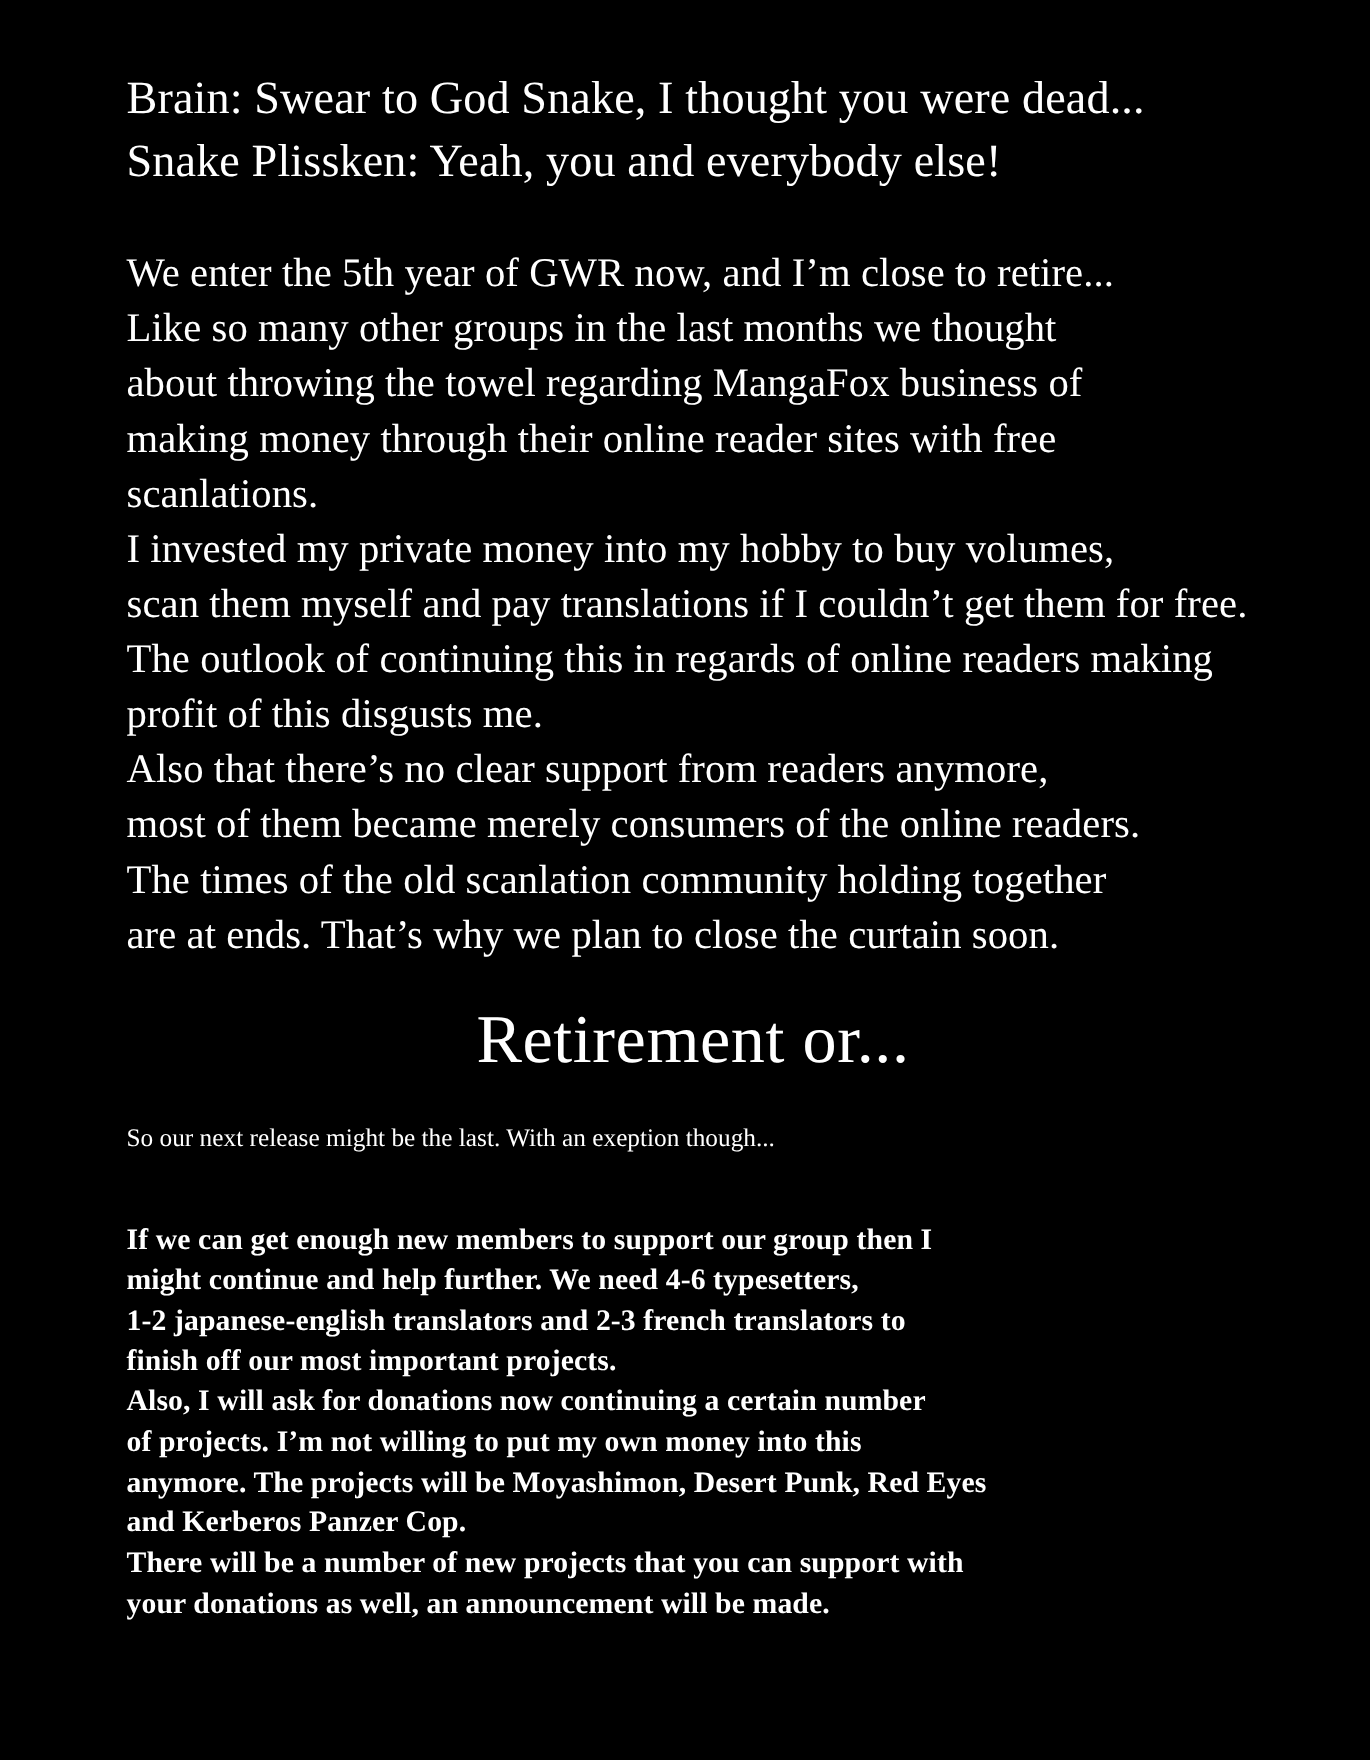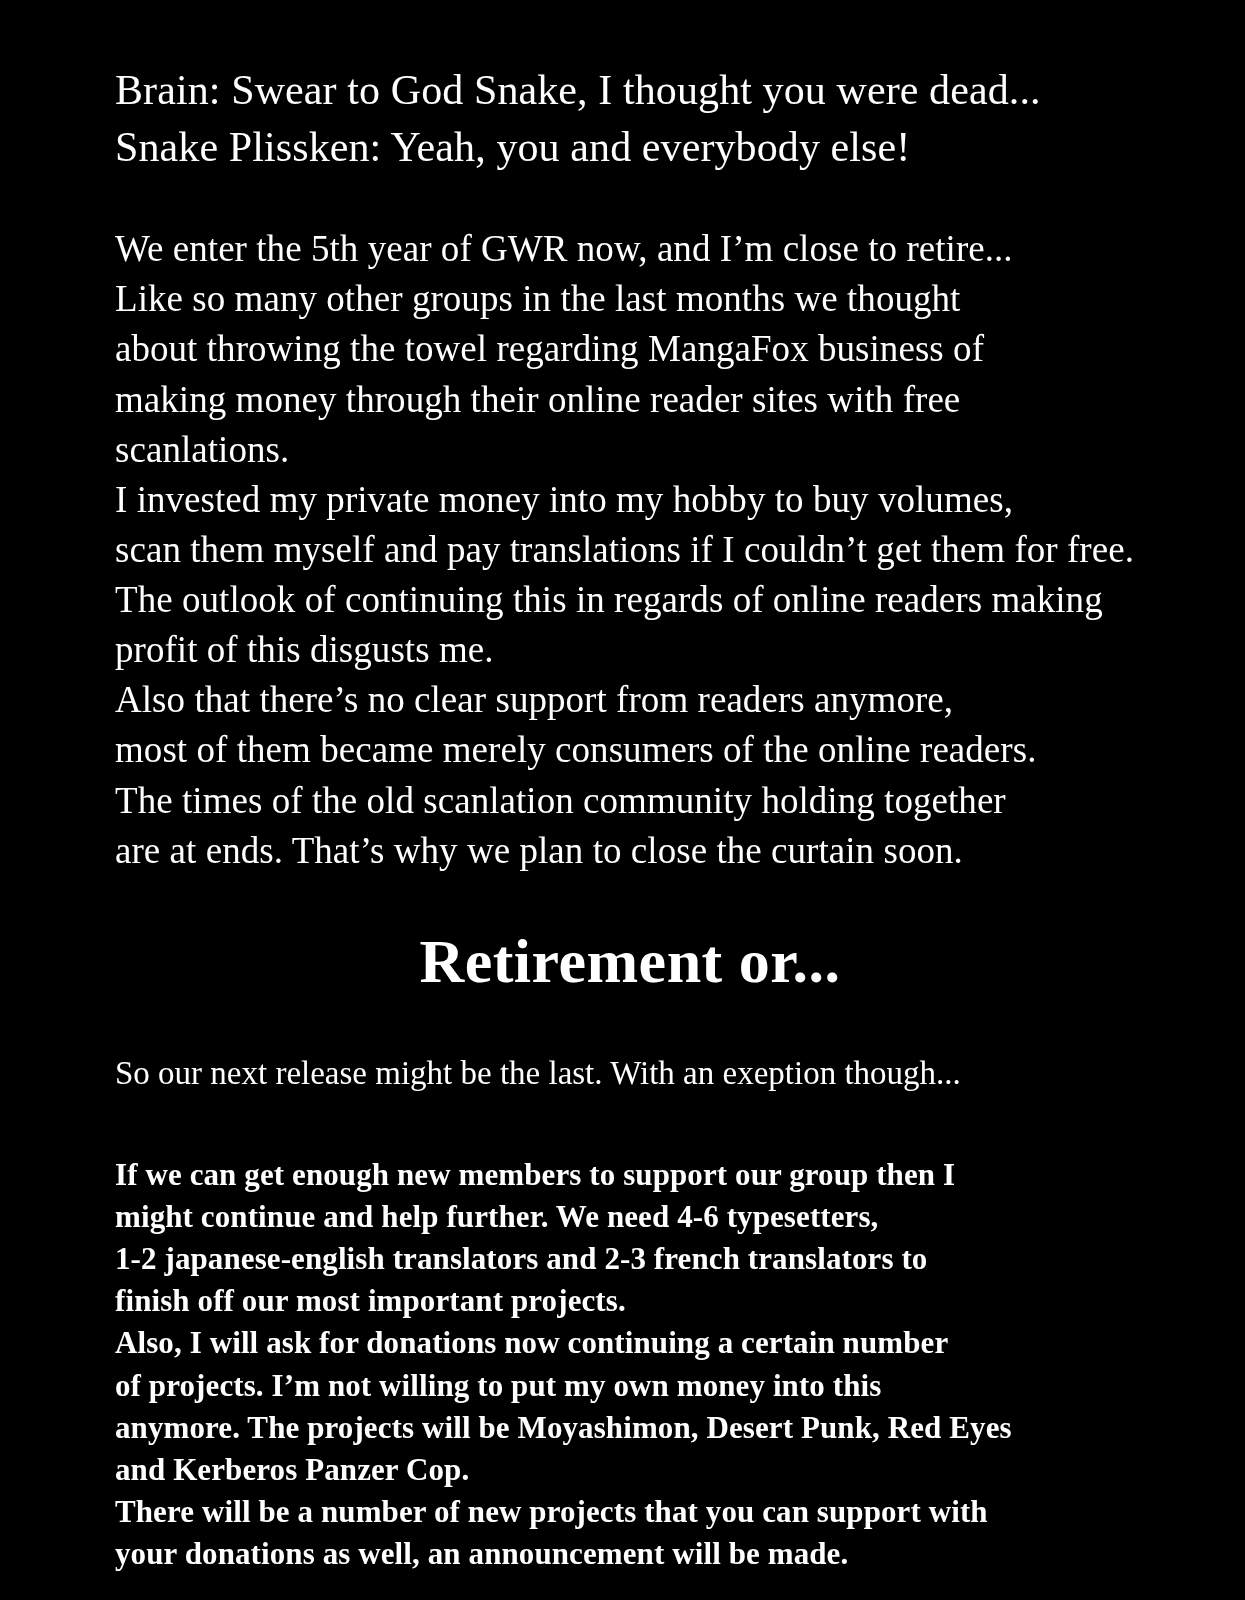--- a/index.html
+++ b/index.html
@@ -39,43 +39,43 @@
     letter-spacing: 0.05px;
     white-space: pre-line;
   }
 
   .spacer-2 { height: 34px; }
 
   .heading {
     text-align: center;
     font-size: 62px;
     line-height: 1.15;
-    font-weight: bold;
-    margin: 16px;
+    font-weight: normal;
+    margin: 0;
     letter-spacing: 0.5px;
   }
   .heading.retirement {
     padding-left: 10px;
   }
   .heading.recruitment {
     padding-left: 28px;
   }
 
   .spacer-3 { height: 38px; }
 
   .mid-line {
-    font-size: 33px;
+    font-size: 23px;
     line-height: 1.355;
   }
 
   .spacer-4 { height: 32px; }
   .spacer-5 { height: 26px; }
 
   .bold-block {
-    font-size: 31px;
+    font-size: 27px;
     font-weight: bold;
     line-height: 1.36;
     letter-spacing: 0.1px;
     white-space: pre-line;
   }
 </style>
 </head>
 <body>
 
 <div class="page">

